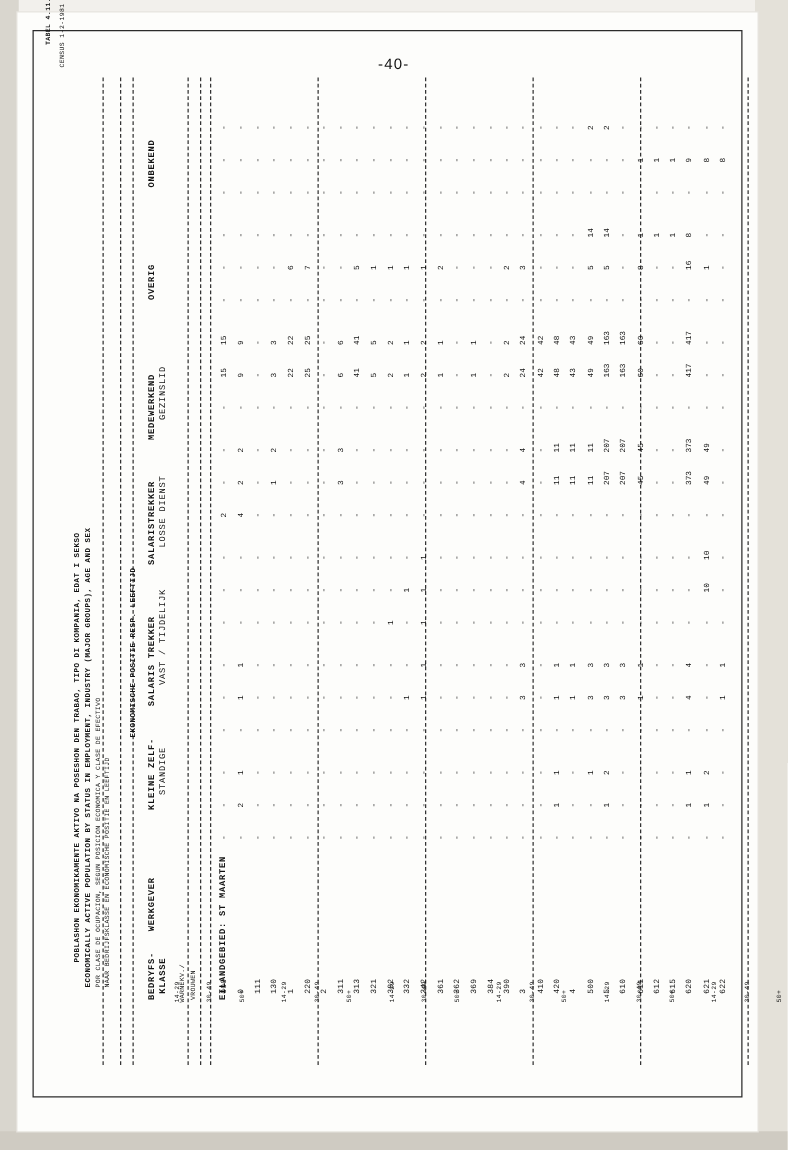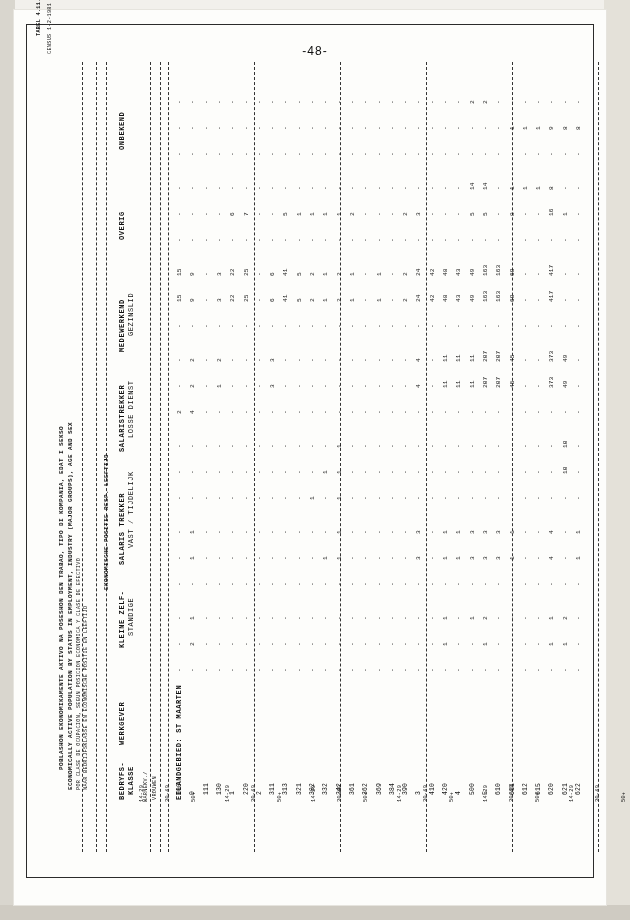--- a/index.html
+++ b/index.html
@@ -64,21 +64,21 @@
 
 <div id="page">
   <div class="scan-bg"></div>
   <div class="edge-dark-left"></div>
   <div class="edge-dark-right"></div>
   <div class="edge-dark-bottom"></div>
   <div class="paper"></div>
 
   <div class="frame"></div>
 
-  <div class="pagenum">-48-</div>
+  <div class="pagenum">-40-</div>
 
   <div class="vtext tiny b" style="left:36px;top:36px;">TABEL 4.11.1</div>
   <div class="vtext tiny" style="left:47px;top:54px;">CENSUS 1-2-1981</div>
 
   <div class="vtext s6 b" style="left:58px;top:770px;">POBLASHON EKONOMIKAMENTE AKTIVO NA POSESHON DEN TRABAO, TIPO DI KOMPANIA, EDAT I SEKSO</div>
   <div class="vtext s6 b" style="left:67px;top:790px;">ECONOMICALLY ACTIVE POPULATION BY STATUS IN EMPLOYMENT, INDUSTRY (MAJOR GROUPS), AGE AND SEX</div>
   <div class="vtext tiny" style="left:76px;top:790px;">POR CLASE DE OCUPACION, SEGUN POSICION ECONOMICA Y CLASE DE EFECTIVO</div>
   <div class="vtext tiny" style="left:83px;top:790px;">NAAR BEDRIJFSKLASSE EN ECONOMISCHE POSITIE EN LEEFTIJD</div>
 
   <div class="vrule" style="left:96px;top:62px;height:790px;"></div>

